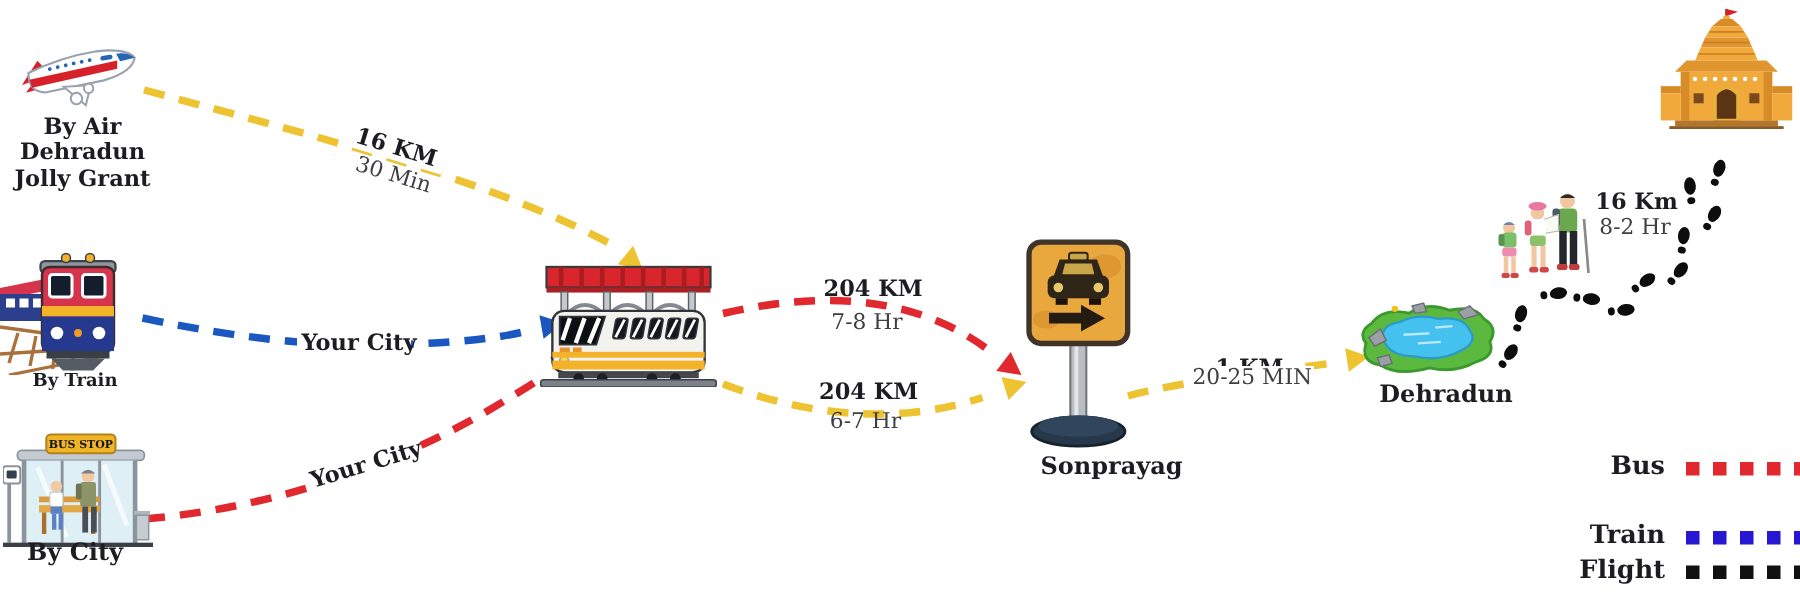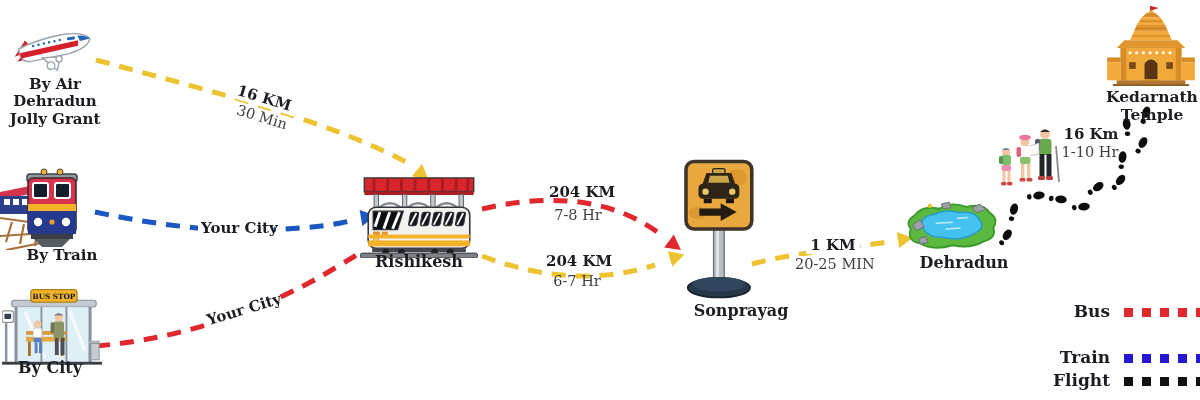--- a/index.html
+++ b/index.html
@@ -345,47 +345,42 @@
   </svg>
 
   <div class="lbl b" style="left:2px;top:76px;width:106px;font-size:15px">
     <div>By Air</div>
     <div>Dehradun</div>
     <div>Jolly Grant</div>
   </div>
   <div class="lbl b bg" style="left:230px;top:90px;width:62px;font-size:15px;transform:rotate(17deg)">16 KM</div>
   <div class="lbl muted bg" style="left:226px;top:109px;width:66px;font-size:14.5px;transform:rotate(17deg)">30 Min</div>
 
-  <div class="lbl b" style="left:12px;top:247px;width:100px;font-size:15px">By Train</div>
+  <div class="lbl b" style="left:0;top:247px;width:100px;font-size:12px">By Train</div>
   <div class="lbl b bg" style="left:198px;top:220px;width:70px;font-size:15px">Your City</div>
 
   <div class="lbl b" style="left:2px;top:359px;width:96px;font-size:16px">By City</div>
   <div class="lbl b bg" style="left:203px;top:302px;width:72px;font-size:15px;transform:rotate(-17deg)">Your City</div>
 
-  <div class="lbl b" style="left:358px;top:253px;width:122px;font-size:16px">Rishikesh</div>
 
   <div class="lbl b" style="left:549px;top:184px;width:66px;font-size:15px">204 KM</div>
   <div class="lbl muted" style="left:547px;top:207px;width:62px;font-size:14.5px">7-8 Hr</div>
   <div class="lbl b" style="left:546px;top:253px;width:66px;font-size:15px">204 KM</div>
   <div class="lbl muted" style="left:546px;top:273px;width:62px;font-size:14.5px">6-7 Hr</div>
 
   <div class="lbl b" style="left:689px;top:302px;width:104px;font-size:16px">Sonprayag</div>
 
   <div class="lbl b bg" style="left:806px;top:237px;width:48px;font-size:15px">1 KM</div>
-  <div class="lbl muted bg" style="left:792px;top:256px;width:78px;font-size:14.5px">20-25 MIN</div>
+  <div class="lbl muted bg" style="left:792px;top:244px;width:78px;font-size:14.5px">20-25 MIN</div>
 
   <div class="lbl b" style="left:912px;top:254px;width:104px;font-size:16px">Dehradun</div>
 
   <div class="lbl b" style="left:1061px;top:126px;width:60px;font-size:15px">16 Km</div>
-  <div class="lbl muted" style="left:1058px;top:144px;width:64px;font-size:14.5px">1-10 Hr</div>
-
-  <div class="lbl b" style="left:1104px;top:88px;width:96px;font-size:15.5px;line-height:18px">
-    <div>Kedarnath</div>
-    <div>Temple</div>
-  </div>
+  <div class="lbl muted" style="left:1058px;top:144px;width:64px;font-size:14.5px">8-2 Hr</div>
+
 
   <div class="legend-row" style="top:301px">
     <span class="legend-label">Bus</span>
     <span style="margin-left:5px">
       <i class="sq" style="background: rgb(224, 40, 46);"></i><i class="sq" style="background: rgb(224, 40, 46);"></i><i class="sq" style="background: rgb(224, 40, 46);"></i><i class="sq" style="background: rgb(224, 40, 46);"></i><i class="sq" style="background: rgb(224, 40, 46);"></i>
     </span>
   </div>
   <div class="legend-row" style="top:370px">
     <span class="legend-label">Flight</span>
     <span style="margin-left:5px">

